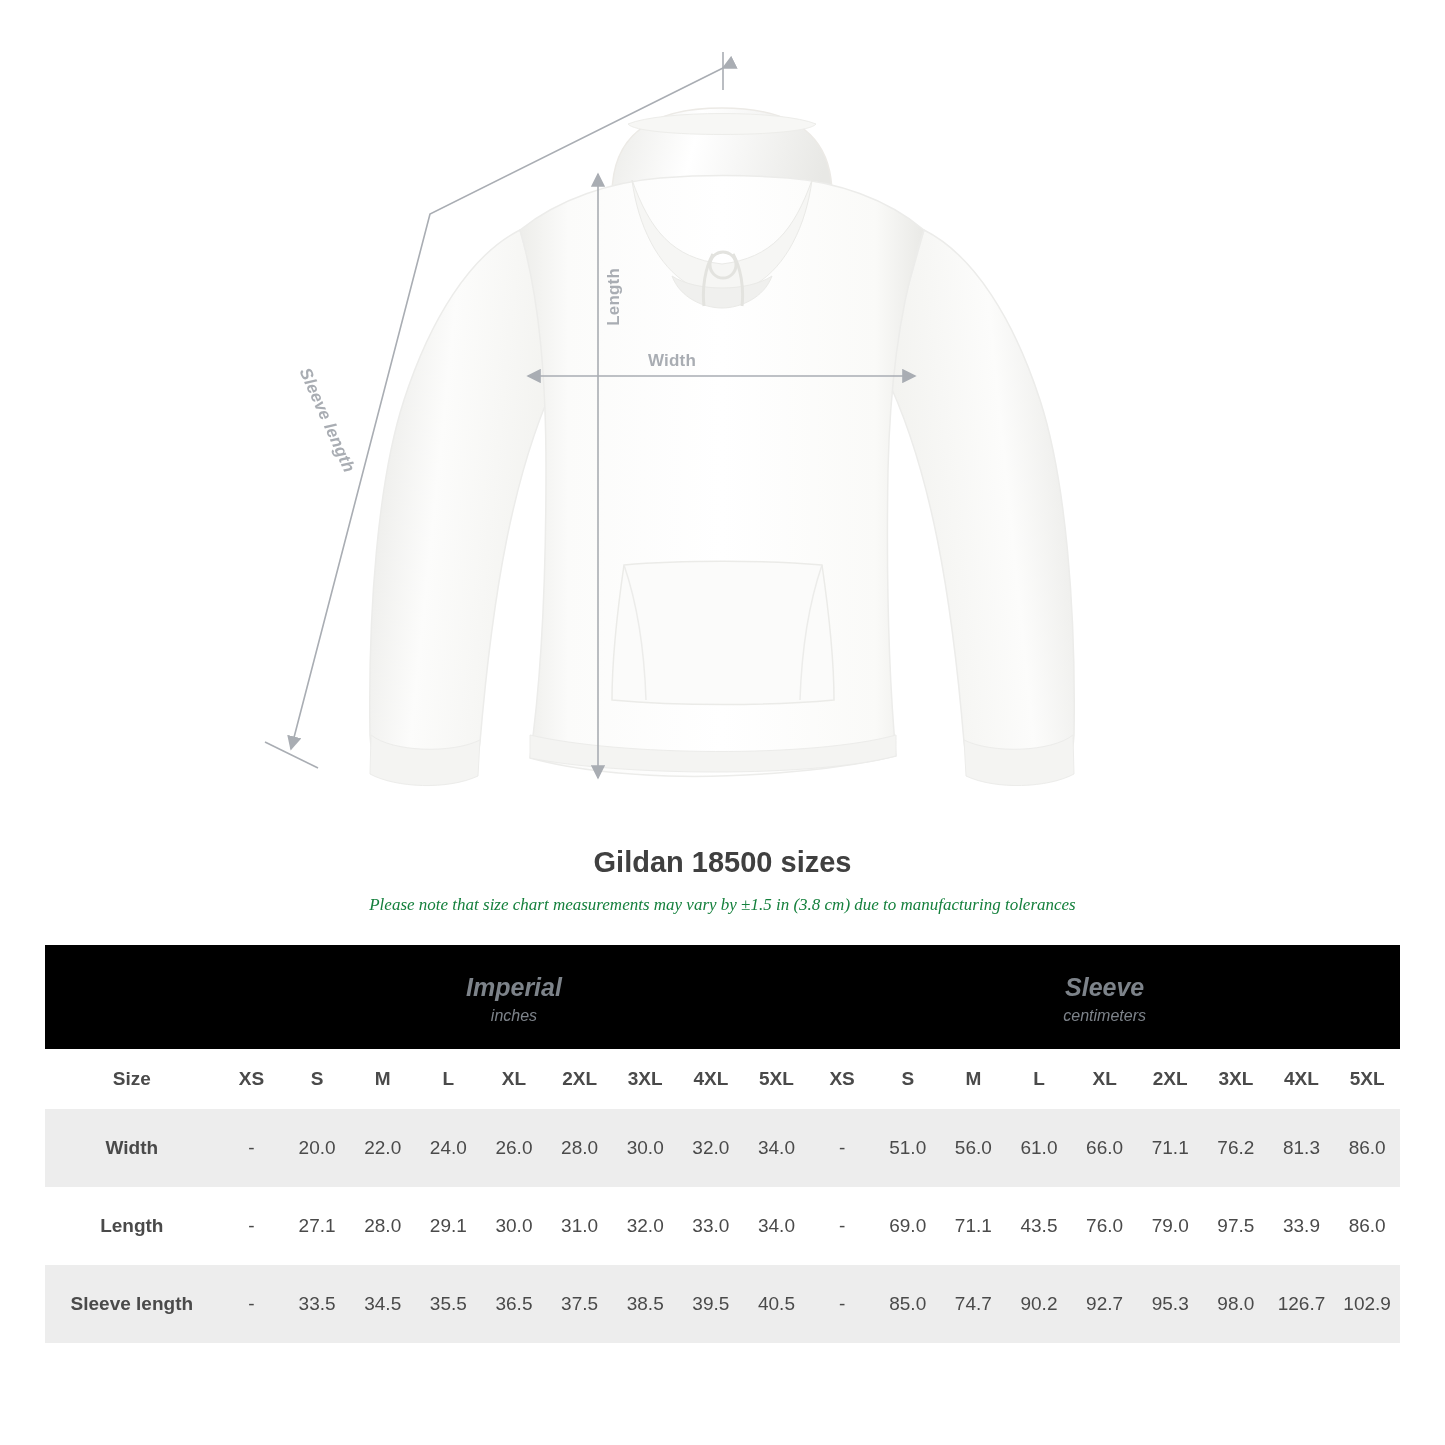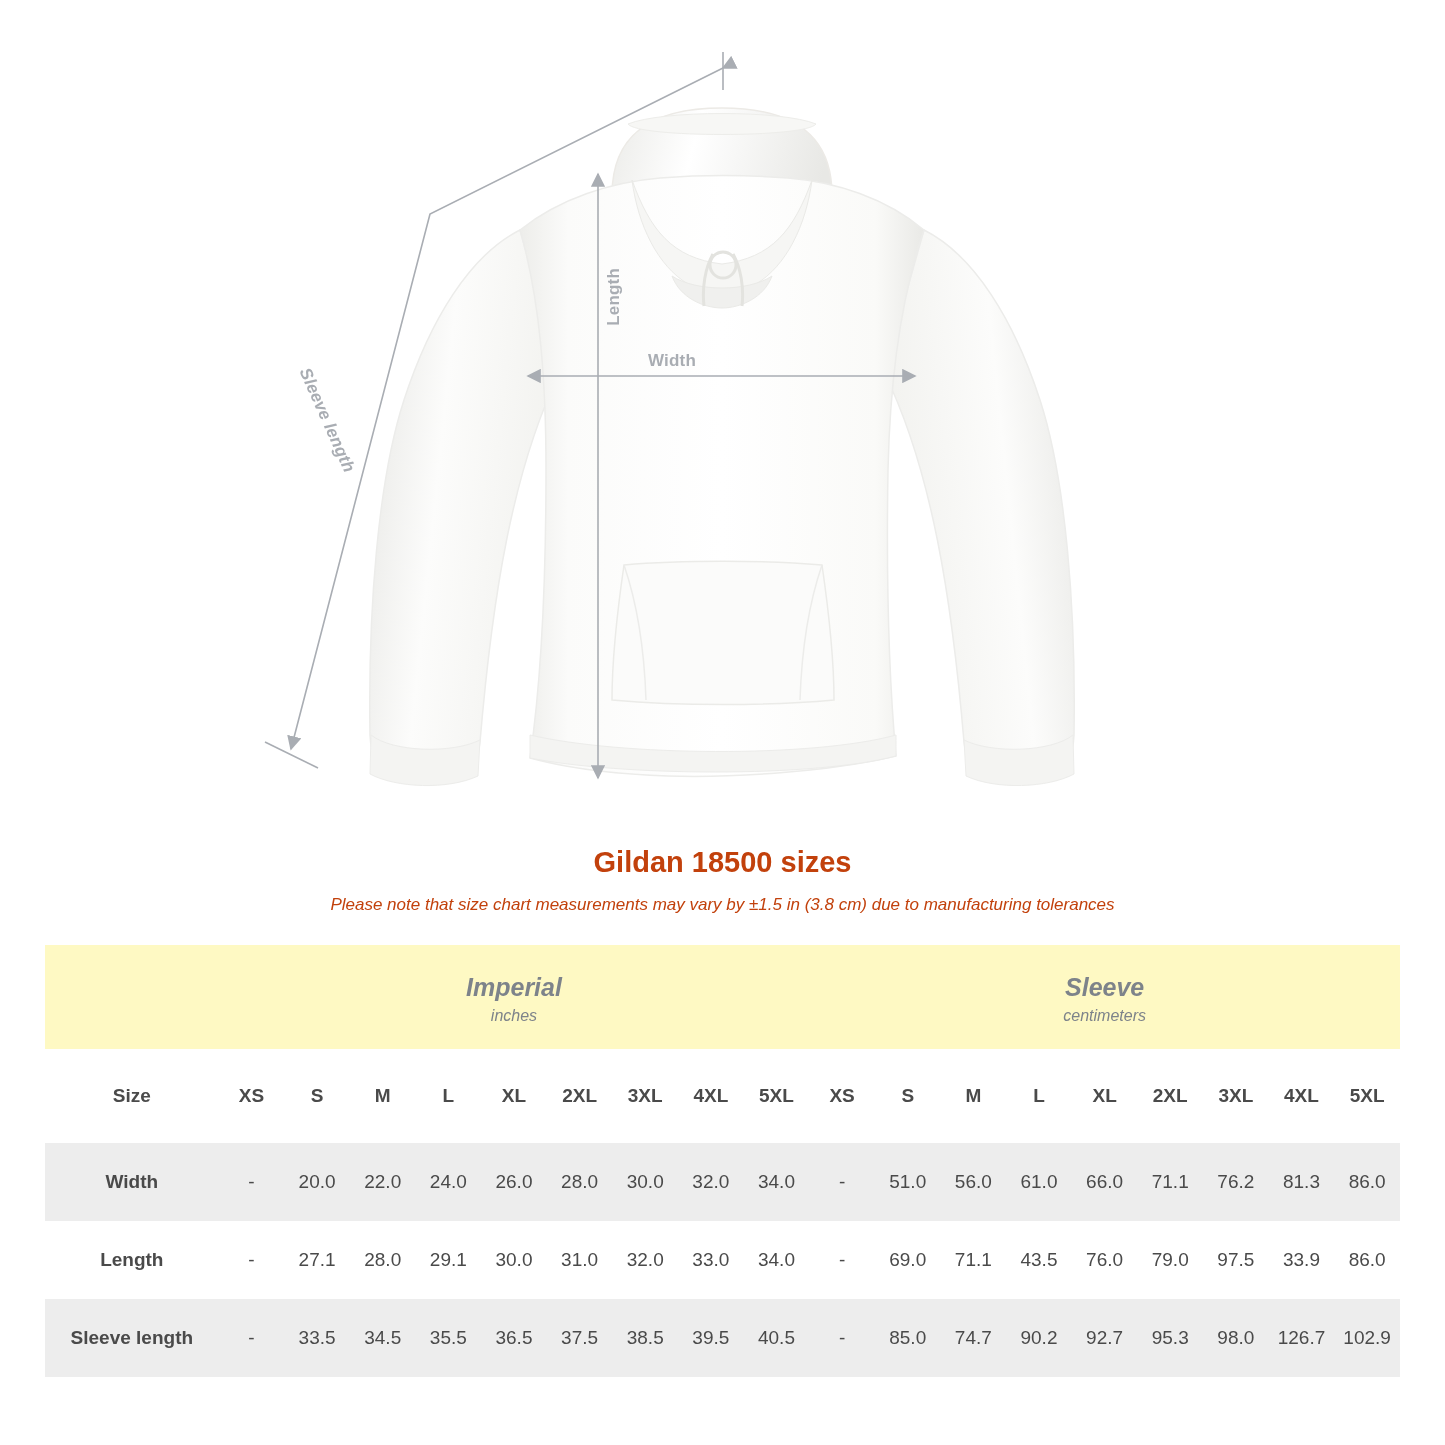--- a/index.html
+++ b/index.html
@@ -56,65 +56,66 @@
   }
 
   
   .title-block {
     text-align: center;
     margin-top: 6px;
   }
   .chart-title {
     font-size: 29px;
     font-weight: bold;
-    color: #c2410c;
+    color: #404040;
     margin: 16px 0 16px 0;
     text-align: center;
   }
   .chart-note {
     font-size: 17px;
     font-style: italic;
-    color: #c2410c;
+    color: #15803d;
     margin: 4px;
+    font-family: Liberation Serif, serif;
   }
 
   
   .table-wrap {
     margin: 30px 45px 0 45px;
   }
   table.size-table {
     border-collapse: collapse;
     width: 1355px;
     table-layout: fixed;
   }
   table.size-table td, table.size-table th {
     border: none;
     text-align: center;
     vertical-align: middle;
   }
   .unit-head td {
-    background: #fef9c3;
+    background: #000000;
     height: 104px;
     padding-top: 4px;
   }
   .unit-name {
     font-size: 25px;
     font-style: italic;
     font-weight: bold;
     color: #7d838a;
     line-height: 1.25;
   }
   .unit-sub {
     font-size: 16px;
     font-style: italic;
     color: #7d838a;
     padding-top: 4px;
   }
   .sizes-row td {
-    height: 94px;
+    height: 60px;
     font-size: 19px;
     font-weight: bold;
     color: #4a4a4a;
     background: #ffffff;
   }
   .sizes-row td.rowhead {
     font-size: 19px;
   }
   .data-row td {
     height: 78px;

